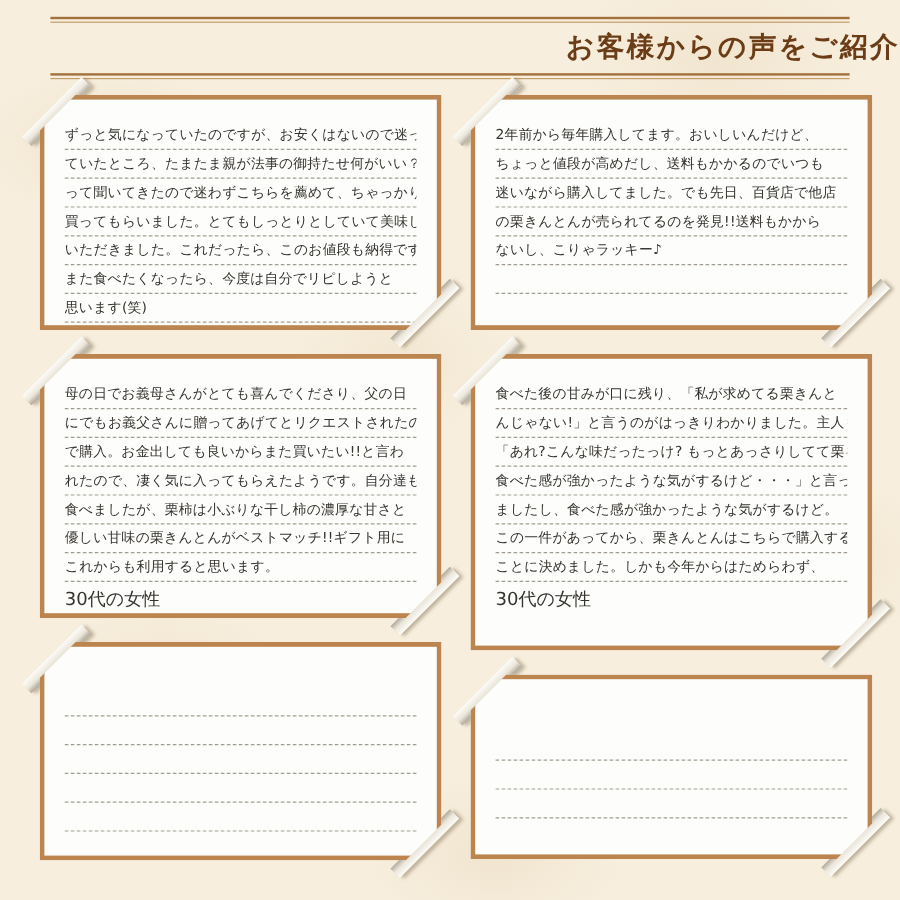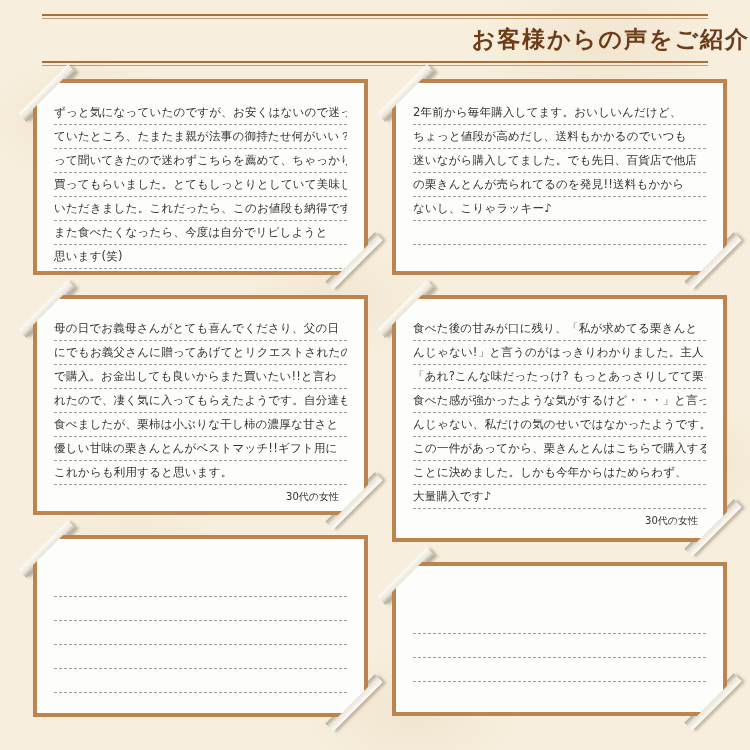--- a/index.html
+++ b/index.html
@@ -99,23 +99,23 @@
     height: 23px;
     line-height: 22px;
     font-size: 11.5px;
     letter-spacing: 0.2px;
     color: #35332f;
     border-bottom: 1px dashed #a19d92;
     white-space: nowrap;
     overflow: hidden;
   }
   .attribution {
-    text-align: right;
+    text-align: left;
     padding: 5px 8px 0 0;
-    font-size: 10px;
+    font-size: 15px;
     color: #35332f;
   }
 </style>
 </head>
 <body>
 
 <div class="page">
 
   <header class="header">
     <div class="rule"></div>
@@ -199,24 +199,23 @@
 
       <div class="cardwrap h247">
         <div class="fold fold-tl"></div>
         <div class="fold fold-br"></div>
         <div class="card">
           <div class="lines">
               <div class="line">食べた後の甘みが口に残り、「私が求めてる栗きんと</div>
               <div class="line">んじゃない!」と言うのがはっきりわかりました。主人も</div>
               <div class="line">「あれ?こんな味だったっけ? もっとあっさりしてて栗を</div>
               <div class="line">食べた感が強かったような気がするけど・・・」と言って</div>
-              <div class="line">んじゃない、私だけの気のせいではなかったようです。</div>
+              <div class="line">ましたし、食べた感が強かったような気がするけど。</div>
               <div class="line">この一件があってから、栗きんとんはこちらで購入する</div>
               <div class="line">ことに決めました。しかも今年からはためらわず、</div>
-              <div class="line">大量購入です♪</div>
             </div>
           <div class="attribution">30代の女性</div>
         </div>
       </div>
 
       <div class="cardwrap h154 pad-blank-2">
         <div class="fold fold-tl"></div>
         <div class="fold fold-br"></div>
         <div class="card">
           <div class="lines">

